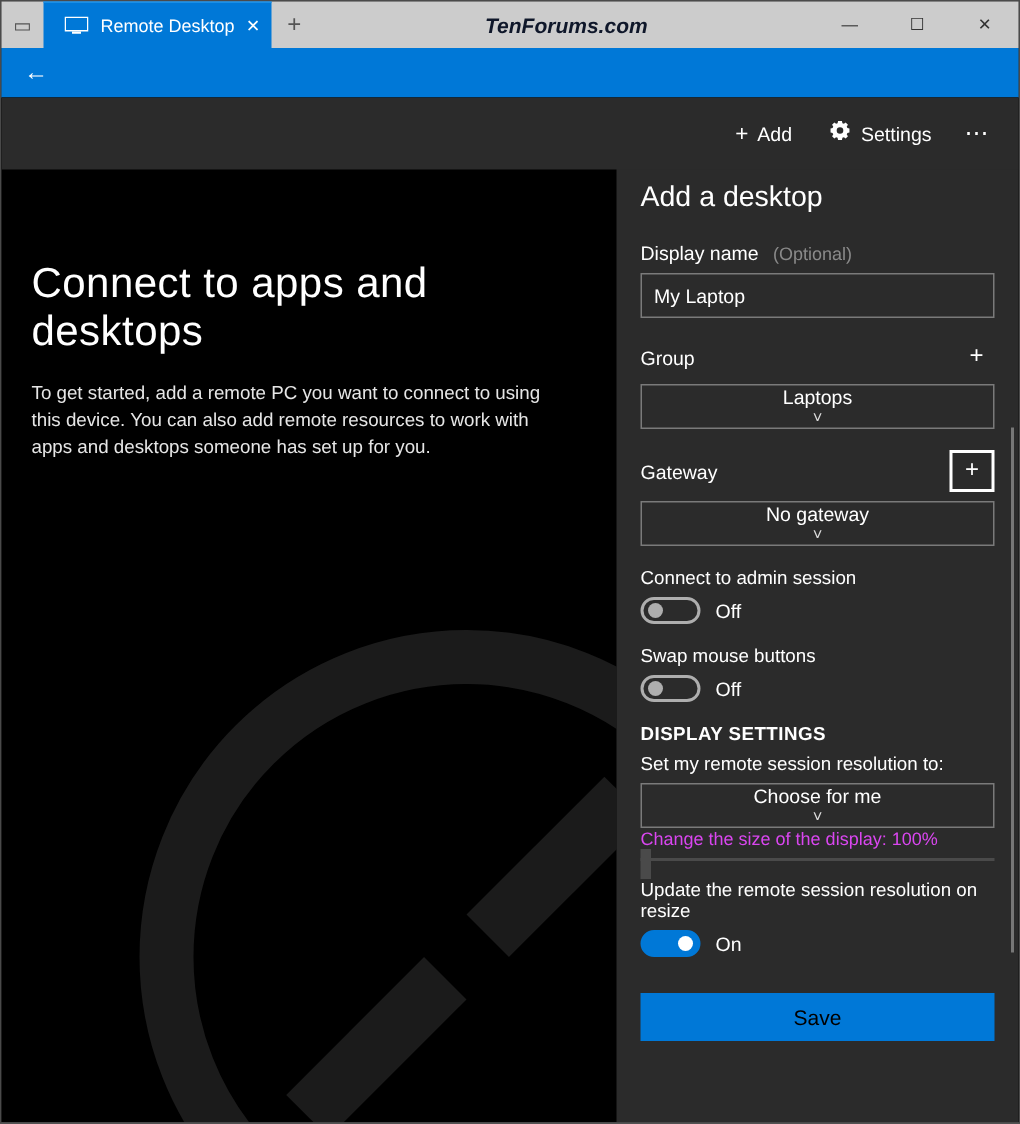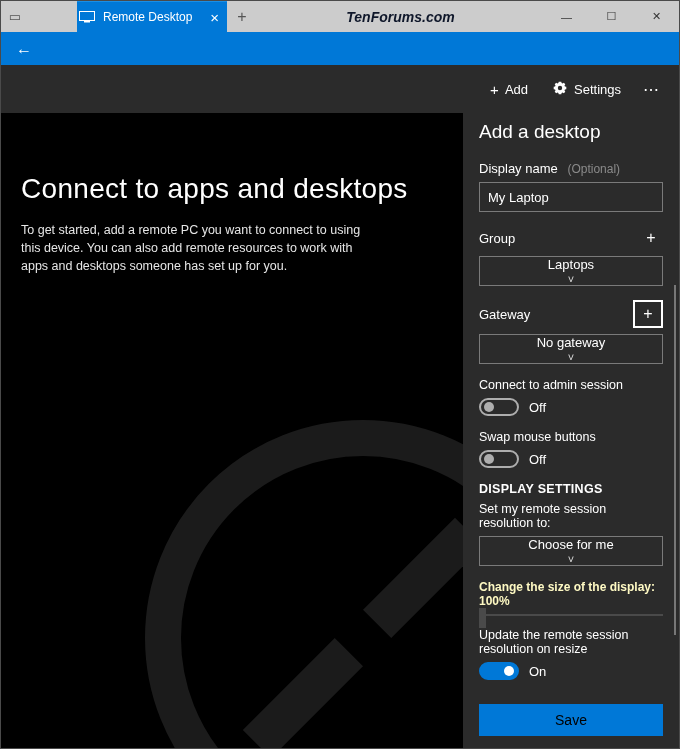--- a/index.html
+++ b/index.html
@@ -1,60 +1,60 @@
 <!DOCTYPE html>
 <html><head>
 <meta charset="utf-8">
 <style>
 * { box-sizing: border-box; margin: 0; padding: 0; font-family: "Segoe UI", Arial, sans-serif; }
 html, body { width: 680px; height: 749px; overflow: hidden; background: #ccc; }
 .window { width: 680px; height: 749px; background: #2b2b2b; display: flex; flex-direction: column; border: 1px solid #4a4a4a; }
 .titlebar { height: 31px; background: #cccccc; display: flex; align-items: stretch; }
 .title-icon { width: 28px; display: flex; align-items: center; justify-content: center; color: #555; font-size: 13px; }
-.tab { background: #0078d7; color: #fff; display: flex; align-items: center; padding: 0 8px 0 2px; font-size: 12px; min-width: 150px; gap: 8px; border-top:1px solid #1a8fe6;margin-left:48px; }
+.tab { background: #0078d7; color: #fff; display: flex; align-items: center; padding: 0 8px 0 14px; font-size: 12px; min-width: 150px; gap: 8px; border-top:1px solid #1a8fe6; }
 .tab-icon { width: 16px; height: 16px; display:flex; align-items:center; justify-content:center; }
 .tab-icon svg { width:16px; height:12px; }
 .tab-title { flex: 1; }
 .tab-close { font-size: 15px; font-weight: 300; cursor: pointer; }
 .newtab { width: 30px; display: flex; align-items: center; justify-content: center; color: #555; font-size: 16px; cursor: pointer; }
 .title-spacer { flex: 1; display: flex; align-items: center; justify-content: center; color: #0f172a; font-size: 14px; font-style: italic; font-weight:600; }
 .win-controls { display: flex; }
 .win-btn { width: 45px; display: flex; align-items: center; justify-content: center; color: #333; font-size: 11px; cursor: pointer; }
 .backbar { height: 33px; background: #0078d7; display: flex; align-items: center; }
 .back-btn { width: 46px; height: 33px; display: flex; align-items: center; justify-content: center; color: #fff; font-size: 16px; cursor: pointer; }
 .appbody { flex: 1; display: flex; background: #000; position: relative; overflow: hidden; }
 .left { flex: 1; padding: 28px 20px 20px 20px; color: #fff; position: relative; overflow: hidden; border-radius: 23px; }
 .left h1 { font-weight: 300; font-size: 28px; margin-top: 80px; margin-bottom: 16px; letter-spacing: 0.3px; }
 .left p { font-size: 12.5px; color: #e6e6e6; line-height: 1.45; max-width: 360px; }
 .bg-circle { position: absolute; right: -120px; bottom: -110px; width: 440px; height: 440px; pointer-events: none; opacity: 0.9; }
 .bg-circle svg { width: 100%; height: 100%; }
 .topbar { position: absolute; top: 0; right: 0; height: 48px; display: flex; align-items: center; gap: 4px; padding-right: 10px; color: #fff; font-size: 13px; z-index:3; background:#2b2b2b; width:100%; justify-content:flex-end; }
 .topbar .tb-item { display: flex; align-items: center; gap: 6px; padding: 6px 10px; cursor: pointer; }
 .topbar .tb-item span.icon { font-size: 15px; }
 .more { font-size: 16px; letter-spacing: 2px; padding: 6px 8px; cursor:pointer; }
-.panel { width: 216px; background: #2b2b2b; color: #fff; padding: 56px 16px 12px 16px; overflow: hidden; font-size: 13px; position: relative; }
+.panel { width: 268px; background: #2b2b2b; color: #fff; padding: 56px 16px 12px 16px; overflow: hidden; font-size: 13px; position: relative; }
 .panel h2 { font-weight: 400; font-size: 19px; margin-bottom: 18px; }
 .scroll-indicator { position: absolute; right: 3px; top: 220px; width: 2px; height: 350px; background: #777; }
 .field-row { margin-bottom: 14px; }
 .label-row { display: flex; align-items: center; justify-content: space-between; margin-bottom: 6px; font-size: 13px; }
 .optional { color: #8a8a8a; font-size: 12px; margin-left: 6px; }
 .text-input, .select-box { width: 100%; height: 30px; background: #2b2b2b; border: 1px solid #7a7a7a; color: #fff; padding: 0 8px; font-size: 13px; display: flex; align-items: center; justify-content: space-between; }
 .text-input { outline: none; }
 .select-box { cursor: pointer; flex-direction: column; }
 .chev { font-size: 11px; color: #ddd; }
 .plus-btn { width: 24px; height: 24px; display: flex; align-items: center; justify-content: center; color: #fff; font-size: 16px; cursor: pointer; border:1px solid transparent; }
 .plus-btn.focused { border:2px solid #fff; width:30px; height:28px; }
 .toggle { display: flex; align-items: center; gap: 10px; margin-top: 6px; }
 .switch { width: 40px; height: 18px; border: 2px solid #aeaeae; border-radius: 10px; position: relative; cursor: pointer; background: transparent; }
 .switch .knob { width: 10px; height: 10px; background: #aeaeae; border-radius: 50%; position: absolute; top: 2px; left: 3px; }
 .switch.on { background: #0078d7; border-color: #0078d7; }
 .switch.on .knob { background: #fff; left: auto; right: 3px; }
 .section-title { font-size: 12.5px; font-weight: 600; margin-top: 10px; margin-bottom: 6px; letter-spacing: 0.3px; }
 .sublabel { font-size: 12.5px; margin-bottom: 6px; }
-.disabled-text { color: #fef9c3; font-size: 12px; margin-top: 14px; margin-bottom: 6px; font-weight: bold; }
+.disabled-text { color: #d946ef; font-size: 12px; margin-bottom: 6px; }
 .slider { width: 100%; height: 2px; background: #4a4a4a; position: relative; margin-bottom: 8px; }
 .slider .thumb { position: absolute; left: 0; top: -6px; width: 7px; height: 20px; background: #4a4a4a; }
 .save-btn { width: 100%; height: 32px; background: #0078d7; color: #000000; border: none; font-size: 14px; cursor: pointer; margin-top: 10px; }
 .gear { width:16px; height:16px; }
 </style>
 </head>
 <body>
 
 <div class="window">
 

